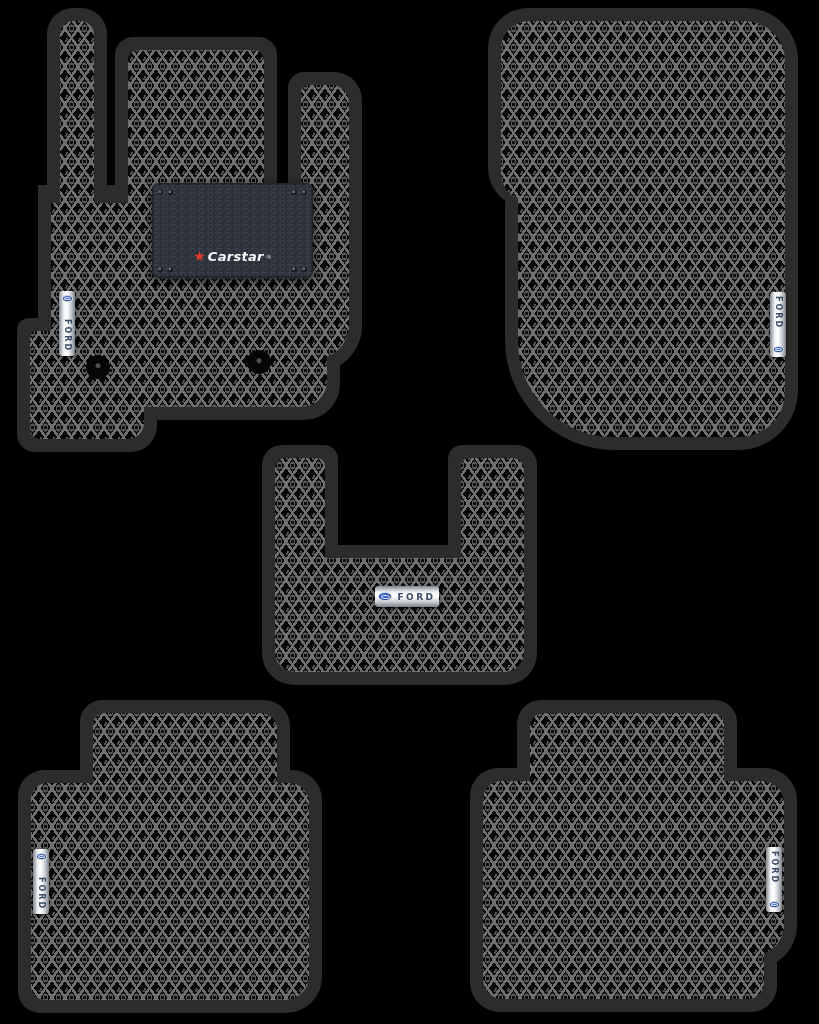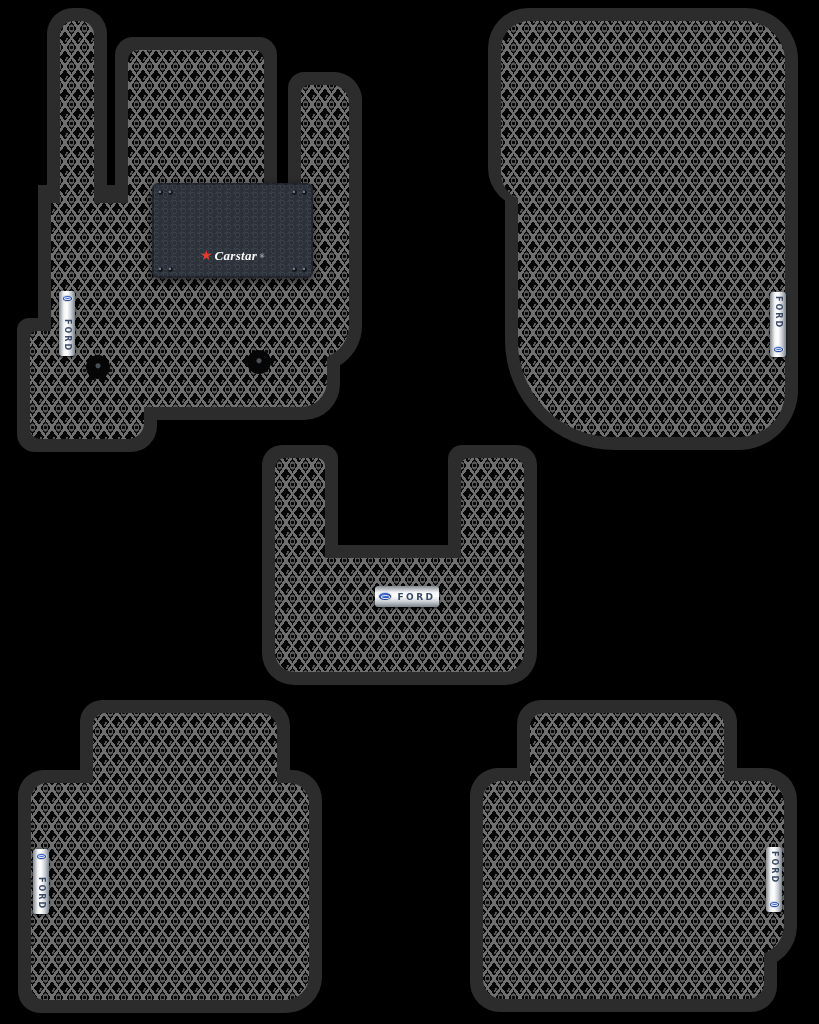--- a/index.html
+++ b/index.html
@@ -24,21 +24,21 @@
   
   .patch{position:absolute;left:152px;top:183px;width:161px;height:95px;border-radius:6px;
      background-color:#2c313a;
      background-image:
        radial-gradient(circle at 4.5px 4px, rgba(0,0,0,0) 2px, #3d434e 2.1px 2.8px, rgba(0,0,0,0) 3px),
        radial-gradient(circle at 0px 0px,   rgba(0,0,0,0) 2px, #3d434e 2.1px 2.8px, rgba(0,0,0,0) 3px);
      background-size:9px 8px;
      box-shadow:0 3px 8px rgba(0,0,0,.7), inset 0 0 0 2px rgba(0,0,0,.28);}
   .patch-logo{position:absolute;left:0;right:0;bottom:14px;display:flex;justify-content:center;align-items:center;gap:2px;}
   .star{color:#e23b2e;font-size:14px;line-height:1;transform:translateY(-1px);}
-  .carstar-text{font-weight:700;font-style:italic;font-size:13px;color:#fafafa;letter-spacing:.3px;font-family:Liberation Serif, serif;}
+  .carstar-text{font-weight:700;font-style:italic;font-size:13px;color:#fafafa;letter-spacing:.3px;}
   .reg{font-size:6px;color:#cfcfcf;align-self:flex-start;margin-top:4px;}
   .rvt{position:absolute;width:5px;height:5px;border-radius:50%;
        background:radial-gradient(circle at 35% 35%, #70767f 0 1px, #15181d 1.7px);}
 
   
   .clip{position:absolute;width:24px;height:24px;border-radius:50%;
         background:radial-gradient(circle at 50% 45%, #4a4f55 0 2px, #060606 3px 100%);}
 
   
   .badge{position:absolute;width:16px;height:65px;border-radius:3px;

